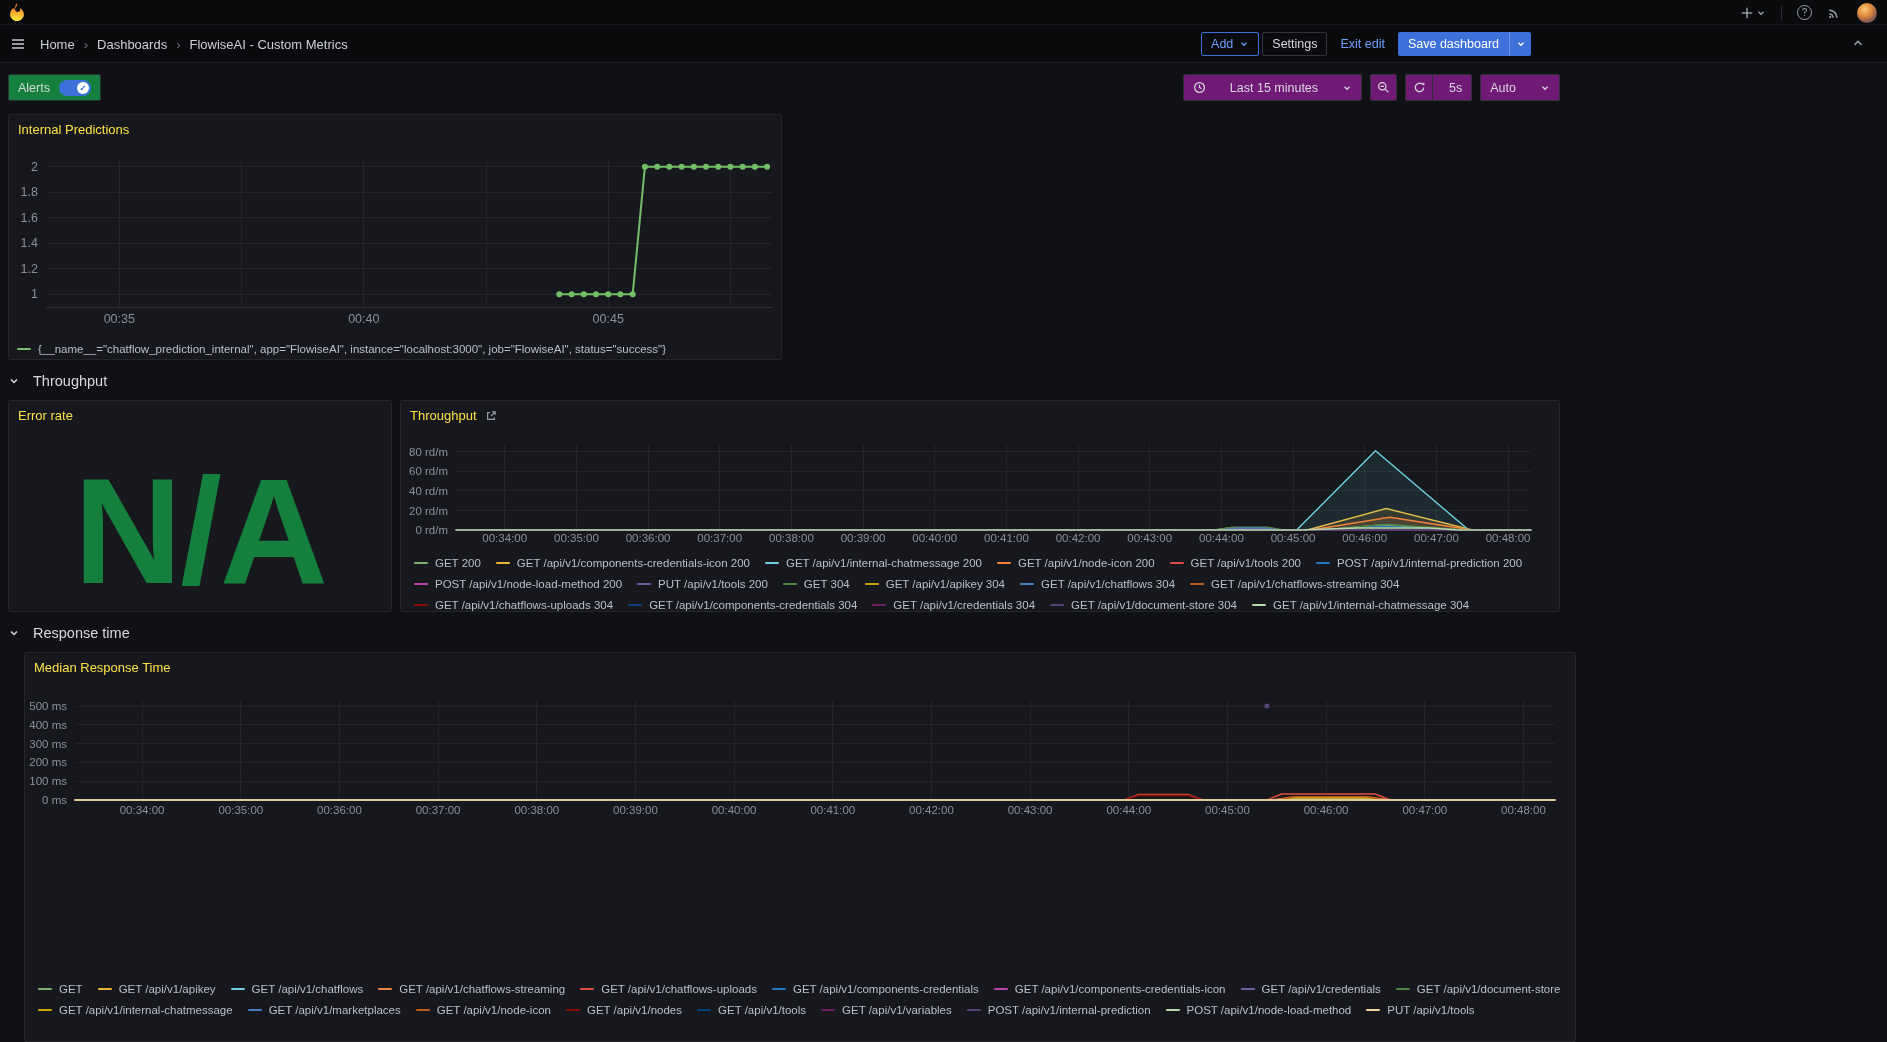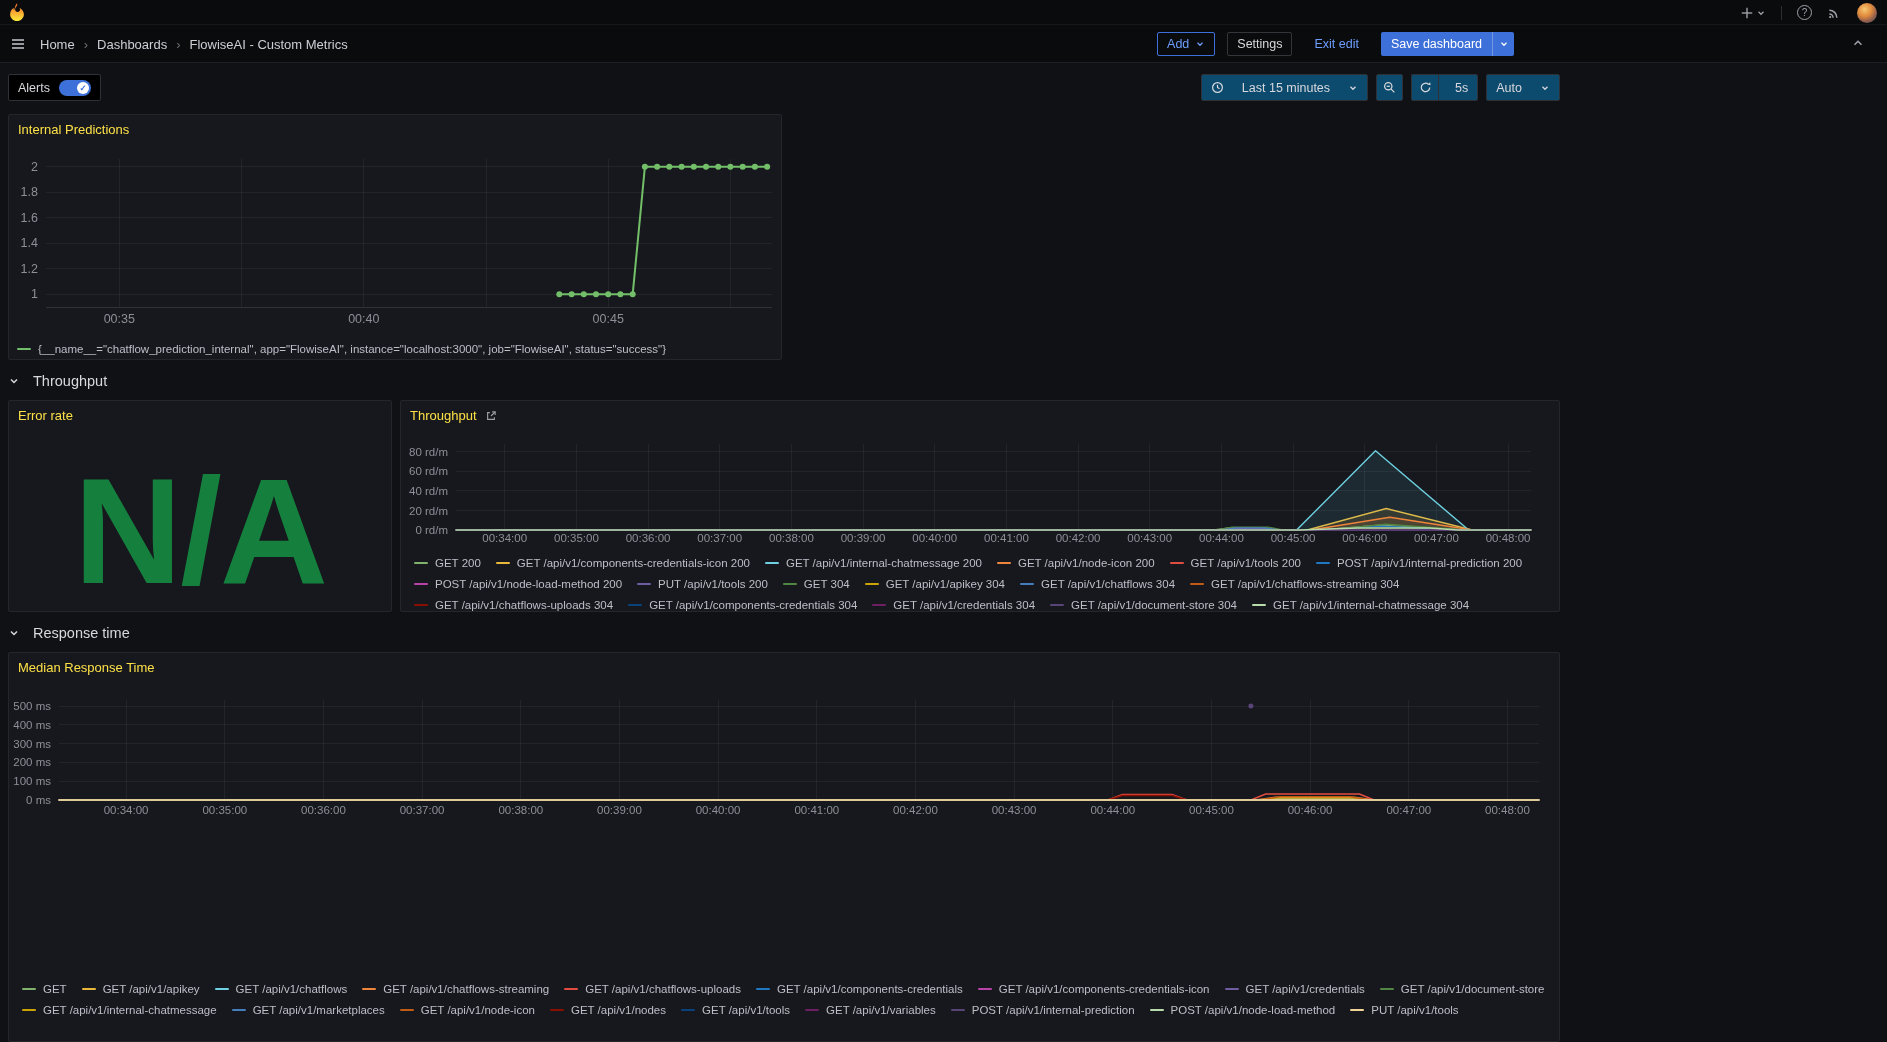--- a/index.html
+++ b/index.html
@@ -29,47 +29,47 @@
             background:radial-gradient(circle at 38% 32%, #f7c873 0%, #e08a3c 38%, #8a5a50 68%, #35684a 100%); }
 
   
   .bcrow { position:absolute; left:0; top:25px; width:100%; height:38px;
            background:#0a0b0d; border-bottom:1px solid #1d1f24; z-index:9; }
   .hamburger { position:absolute; left:10px; top:11px; color:#c9cad1; cursor:pointer; }
   .crumbs { position:absolute; left:40px; top:0; height:38px; display:flex; align-items:center; gap:9px; }
   .crumb { color:#cdced6; font-size:13px; cursor:pointer; }
   .crumb.current { cursor:default; }
   .crumb-sep { color:#6e7076; font-size:13px; }
-  .bc-actions { position:absolute; right:373px; top:7px; display:flex; align-items:center; gap:12px; }
+  .bc-actions { position:absolute; right:356px; top:7px; display:flex; align-items:center; gap:3px; }
   .abtn { height:24px; padding:0 9px; border-radius:2px; font-size:12.5px;
           display:inline-flex; align-items:center; gap:6px; border:1px solid transparent;
           color:#d8d9dd; background:transparent; cursor:pointer; white-space:nowrap; }
   .abtn.outline-blue { border-color:#3d71d9; color:#6e9fff; }
   .abtn.secondary { border-color:rgba(204,204,220,0.22); }
   .abtn.textblue { color:#6e9fff; }
   .split { display:inline-flex; }
   .abtn.primary { background:#3d71d9; color:#fff; border-radius:2px 0 0 2px; }
   .save-caret { width:22px; height:24px; background:#3d71d9; color:#fff; cursor:pointer;
                 border-left:1px solid rgba(255,255,255,0.28); border-radius:0 2px 2px 0;
                 display:flex; align-items:center; justify-content:center; }
   .collapse-btn { position:absolute; right:22px; top:11px; color:#9da0a8; cursor:pointer; }
 
   
   .toolbar { position:absolute; left:0; top:63px; width:100%; height:46px; }
   .alerts-pill { position:absolute; left:8px; top:11px; height:27px; padding:0 9px;
                  display:flex; align-items:center; gap:9px;
-                 background:#000000; border:1px solid #2e3137; border-radius:2px; cursor:pointer; }
+                 background:#15803d; border:1px solid #2e3137; border-radius:2px; cursor:pointer; }
   .alerts-label { font-size:12.5px; color:#d8d9dd; }
   .toggle { width:32px; height:16px; background:#3d71d9; border-radius:8px; position:relative; cursor:pointer; }
   .knob { position:absolute; right:2px; top:2px; width:12px; height:12px; background:#fff;
           border-radius:50%; display:flex; align-items:center; justify-content:center;
           font-size:8.5px; color:#3d71d9; font-weight:bold; }
   .tb-right { position:absolute; right:327px; top:11px; display:flex; align-items:center; gap:8px; }
-  .tbtn { display:inline-flex; align-items:center; gap:18px; height:27px; padding:0 9px;
-          background:#0c4a6e; border:1px solid #2e3137; border-radius:2px;
+  .tbtn { display:inline-flex; align-items:center; gap:24px; height:27px; padding:0 9px;
+          background:#701a75; border:1px solid #2e3137; border-radius:2px;
           font-size:12.5px; color:#d8d9dd; cursor:pointer; white-space:nowrap; }
   .tbtn.sq { width:27px; padding:0; justify-content:center; }
   .split .tbtn:first-child { border-radius:2px 0 0 2px; border-right:none; }
   .split .tbtn:last-child { border-radius:0 2px 2px 0;padding-left:16px; }
 
   
   .section-row { position:absolute; height:26px; display:flex; align-items:center; gap:13px;
                  color:#d8d9dd; font-size:14.5px; font-weight:500; cursor:pointer; }
   .panel { position:absolute; background:#16181d; border:1px solid #24262c; border-radius:2px; }
   .panel-title { position:absolute; top:7px; left:9px; font-size:13px; font-weight:500;
@@ -442,21 +442,21 @@
       </div>
   </section>
 
   <div class="section-row" style="left:8px; top:620px; width:1552px;">
     <svg width="12" height="12" viewBox="0 0 16 16" stroke="currentColor" fill="none" stroke-width="2">
       <polyline points="4,6 8,10 12,6"></polyline>
     </svg>
     <span>Response time</span>
   </div>
 
-  <section class="panel" style="left:8px; top:652px; width:1552px; height:390px;">
+  <section class="panel" style="left:24px; top:652px; width:1552px; height:390px;">
     <div class="panel-title">Median Response Time</div>
     <svg class="chart" id="chart-median-response" width="1552" height="140" viewBox="0 0 1552 140">
         <line x1="117.1" x2="117.1" y1="11" y2="111" stroke="rgba(204,204,220,0.07)"></line>
         <line x1="215.8" x2="215.8" y1="11" y2="111" stroke="rgba(204,204,220,0.07)"></line>
         <line x1="314.4" x2="314.4" y1="11" y2="111" stroke="rgba(204,204,220,0.07)"></line>
         <line x1="413.1" x2="413.1" y1="11" y2="111" stroke="rgba(204,204,220,0.07)"></line>
         <line x1="511.8" x2="511.8" y1="11" y2="111" stroke="rgba(204,204,220,0.07)"></line>
         <line x1="610.4" x2="610.4" y1="11" y2="111" stroke="rgba(204,204,220,0.07)"></line>
         <line x1="709.1" x2="709.1" y1="11" y2="111" stroke="rgba(204,204,220,0.07)"></line>
         <line x1="807.8" x2="807.8" y1="11" y2="111" stroke="rgba(204,204,220,0.07)"></line>

